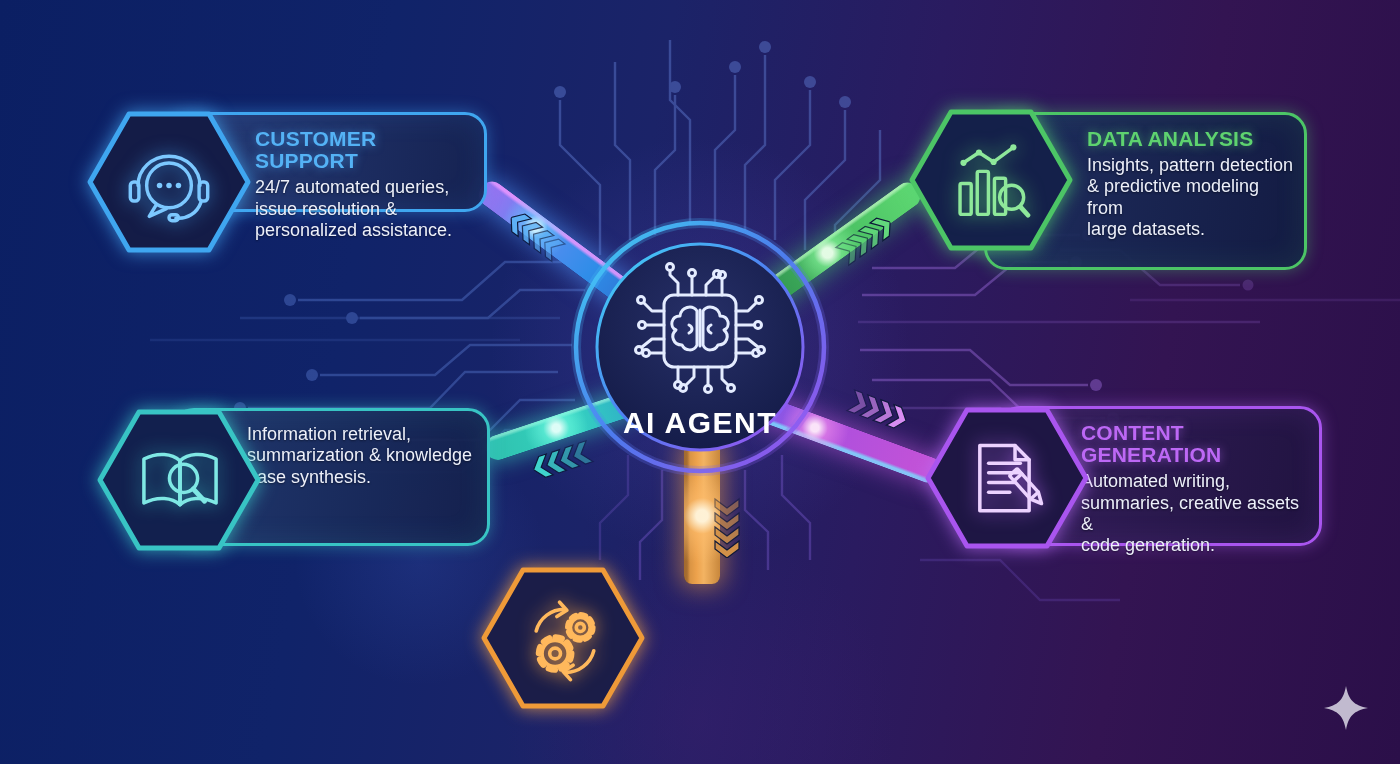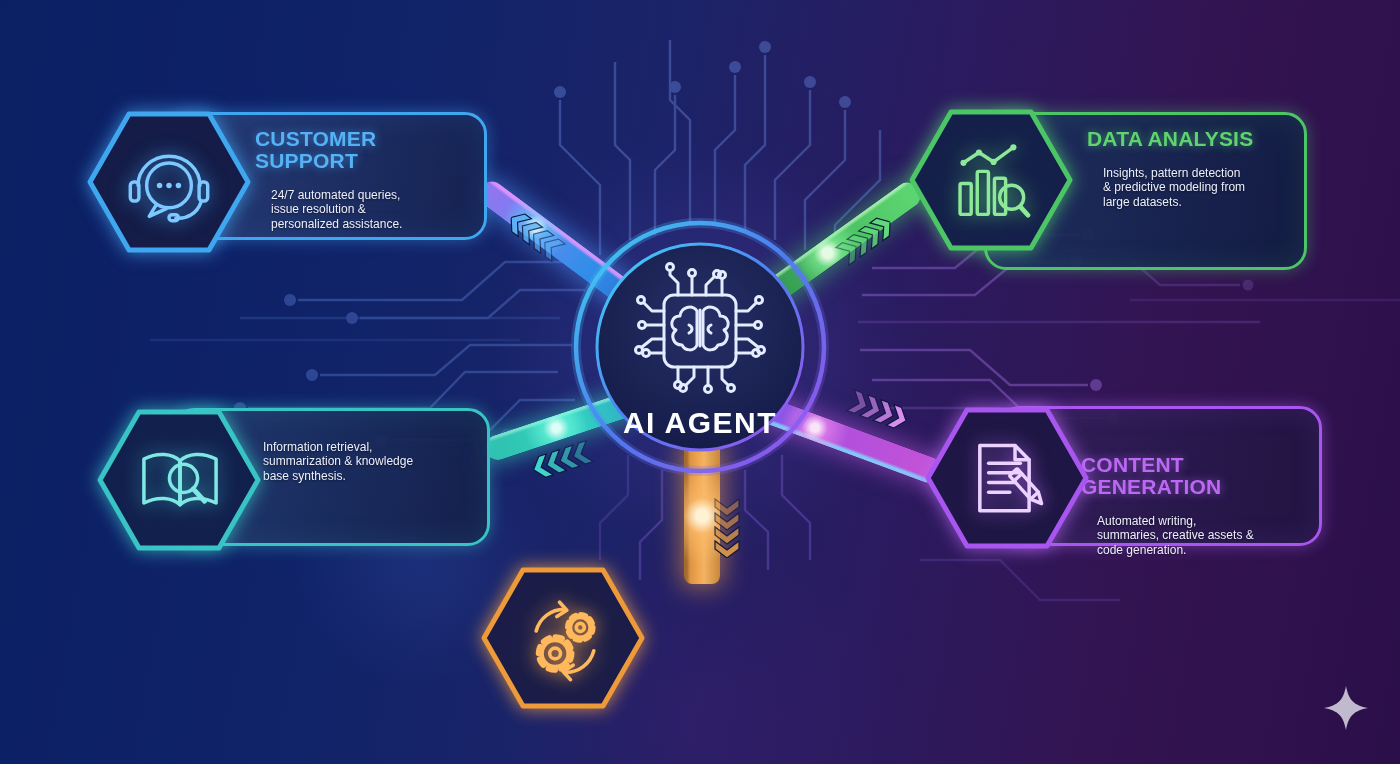--- a/index.html
+++ b/index.html
@@ -50,25 +50,25 @@
     box-shadow:0 0 24px 4px rgba(245,160,70,.55);}
   
   .chev{position:absolute;}
   .chev svg path{stroke:#0d1838;stroke-width:1.2;}
   
   .hub{position:absolute;left:560px;top:207px;width:280px;height:280px;}
   .hub text{font-family:"Liberation Sans",sans-serif;font-weight:700;letter-spacing:1.5px;}
   
   .panel{position:absolute;border-style:solid;border-width:3.5px;border-radius:22px;box-sizing:border-box;}
   .panel .title{font-size:21px;font-weight:700;letter-spacing:.2px;line-height:1.05;margin:0 0 5px 0;}
-  .panel .desc{font-size:12px;line-height:1.19;color:#edf0fa;white-space:pre-line;margin:16px;text-shadow:0 1px 2px rgba(0,0,10,.5);}
+  .panel .desc{font-size:18px;line-height:1.19;color:#edf0fa;white-space:pre-line;margin:0;text-shadow:0 1px 2px rgba(0,0,10,.5);}
   .hexwrap{position:absolute;width:170px;height:152px;}
   .hexwrap .icon{position:absolute;left:42px;top:33px;}
   
-  .panel-cs{left:166px;top:112px;width:321px;height:128px;border-color:#3fa6f0;padding:13px 10px 10px 86px;
+  .panel-cs{left:166px;top:112px;width:321px;height:100px;border-color:#3fa6f0;padding:13px 10px 10px 86px;
     background:linear-gradient(100deg,rgba(40,62,120,.96),rgba(22,34,80,.96));
     box-shadow:0 0 16px rgba(64,165,245,.45), inset 0 0 30px rgba(64,145,245,.14);}
   .panel-cs .title{color:#54b2f5;text-shadow:0 0 10px rgba(80,175,250,.6);}
   .hex-cs{left:84px;top:106px;}
   .hex-cs svg{filter:drop-shadow(0 0 9px rgba(70,170,245,.75));}
   
   .panel-da{left:984px;top:112px;width:323px;height:158px;border-color:#4cc566;padding:13px 10px 10px 100px;
     background:linear-gradient(100deg,rgba(30,48,96,.96),rgba(18,28,66,.96));
     box-shadow:0 0 16px rgba(80,210,110,.4), inset 0 0 30px rgba(80,200,120,.12);}
   .panel-da .title{color:#5ed36f;text-shadow:0 0 10px rgba(95,215,120,.6);}
@@ -78,21 +78,21 @@
   .panel-ra{left:172px;top:408px;width:318px;height:138px;border-color:#38c4c4;padding:13px 10px 10px 72px;
     background:linear-gradient(100deg,rgba(34,58,112,.96),rgba(20,32,76,.96));
     box-shadow:0 0 16px rgba(62,200,200,.45), inset 0 0 30px rgba(62,200,200,.12);}
   .panel-ra .title{color:#41cbcb;text-shadow:0 0 10px rgba(70,210,210,.6);}
   .hex-ra{left:94px;top:404px;}
   .hex-ra svg{filter:drop-shadow(0 0 9px rgba(62,205,205,.75));}
   
   .panel-cg{left:998px;top:406px;width:324px;height:140px;border-color:#a955ef;padding:13px 10px 10px 80px;
     background:linear-gradient(100deg,rgba(52,32,92,.96),rgba(32,20,64,.96));
     box-shadow:0 0 16px rgba(178,95,240,.45), inset 0 0 30px rgba(178,95,240,.13);}
-  .panel-cg .title{color:#bd68f5;text-shadow:0 0 10px rgba(190,110,245,.6);margin-top:32px;}
+  .panel-cg .title{color:#bd68f5;text-shadow:0 0 10px rgba(190,110,245,.6);}
   .hex-cg{left:922px;top:402px;}
   .hex-cg svg{filter:drop-shadow(0 0 9px rgba(185,105,245,.75));}
   
   .panel-wa{left:558px;top:568px;width:348px;height:134px;border-color:#ef9a38;padding:13px 10px 10px 92px;
     background:linear-gradient(100deg,rgba(34,40,86,.96),rgba(22,27,62,.96));
     box-shadow:0 0 16px rgba(245,160,65,.45), inset 0 0 30px rgba(245,160,65,.12);}
   .panel-wa .title{color:#f7a441;text-shadow:0 0 10px rgba(250,170,75,.6);}
   .hex-wa{left:478px;top:562px;}
   .hex-wa svg{filter:drop-shadow(0 0 9px rgba(248,165,70,.8));}
   .sparkle{position:absolute;left:1322px;top:684px;}

